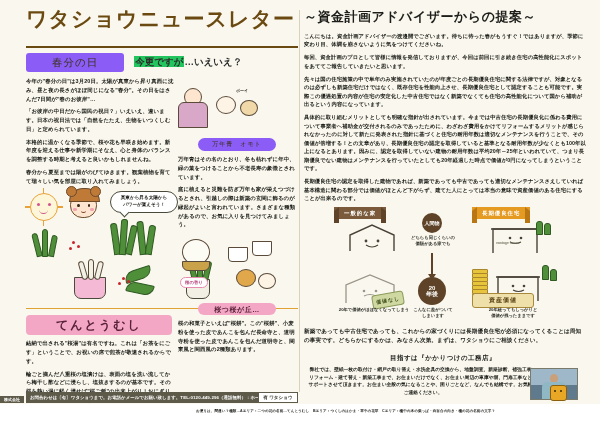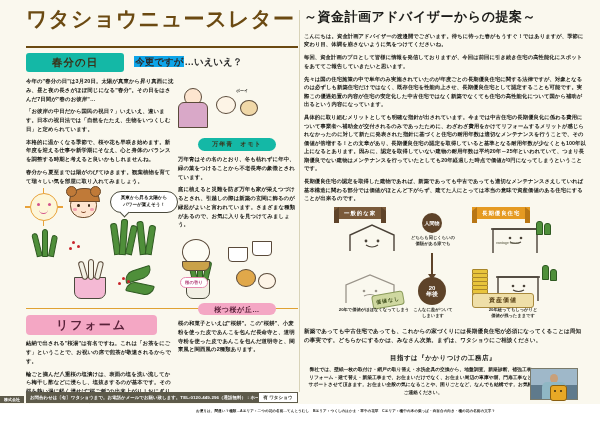--- a/index.html
+++ b/index.html
@@ -34,36 +34,36 @@
     letter-spacing:1px;
     line-height:1.05;
     padding-bottom:16px;
     border-bottom:2px solid #6b4a12;
     white-space:nowrap;
   }
   
   .tag-row{display:flex;align-items:center;gap:10px;margin-top:5px;}
   .tag{
     display:inline-block;
-    background:#14b8a6;
+    background:#8b5cf6;
     color:#3a3118;
-    font-size:10.5px;font-weight:bold;
+    font-size:10.5px;font-weight:normal;
     padding:2.5px 26px;
     border-radius:3px;
     letter-spacing:1px;
   }
   .tag-pink{
     background:#f4a7c4;color:#59223a;
     padding:3px 30px;border-radius:4px;
     font-size:12px;font-weight:bold;letter-spacing:2px;
   }
   .tag-sub{
     font-size:9.5px;color:#2b2b2b;font-weight:bold;
   }
-  .hl{background:#0ea5e9;padding:0 1px;}
+  .hl{background:#22c55e;padding:0 1px;}
   
   .copy{
     font-size:5.4px;line-height:1.62;color:#20201c;
     font-weight:bold;
     letter-spacing:0.1px;
     margin-top:5px;
   }
   .copy p{margin:0 0 4px 0;}
   .copy.r{font-size:5.3px;line-height:1.6;}
   .copy.r p{margin:0 0 4.5px 0;}
@@ -313,21 +313,21 @@
 
       <div class="pot" style="left:160px;top:16px;width:22px;height:18px;"></div>
       <div class="leaf" style="left:164px;top:-2px;width:4px;height:20px;border-radius:3px;transform:rotate(-14deg);"></div>
       <div class="leaf" style="left:171px;top:-5px;width:4px;height:23px;border-radius:3px;"></div>
       <div class="leaf" style="left:178px;top:-2px;width:4px;height:20px;border-radius:3px;transform:rotate(13deg);"></div>
     </div>
 
     <hr class="hr-o">
 
     <div style="margin-top:6px;">
-      <span class="tag-pink">リフォーム</span>
+      <span class="tag-pink">てんとうむし</span>
     </div>
 
     <div class="copy" style="width:146px;">
       <p>結納で出される"桜湯"は有名ですね。これは「お茶をにごす」ということで、お祝いの席で煎茶が敬遠されるからです。</p>
       <p>輪ごと摘んだ八重桜の塩漬けは、表面の塩を洗い流してから梅干し酢などに浸らし、塩抜きするのが基本です。その桜を熱い湯に軽く浸せば"桜ご飯"の出来上がり！おにぎりやお稲荷さんにもよいですね。</p>
     </div>
 
     <div class="pickles">
       <div class="pickle" style="left:2px;top:6px;width:26px;height:20px;background:#f3dce9;"></div>
       <div class="pickle" style="left:24px;top:10px;width:22px;height:17px;background:#e8c8a0;"></div>

